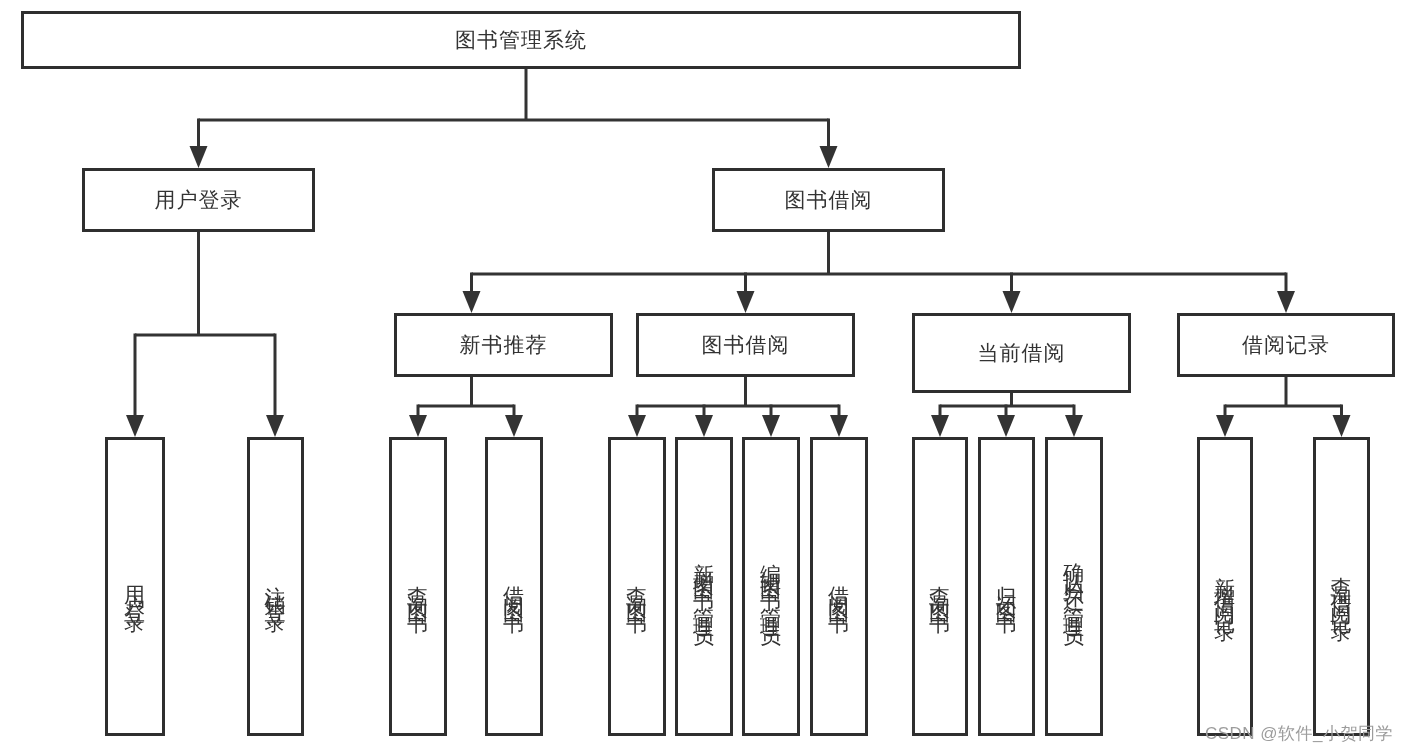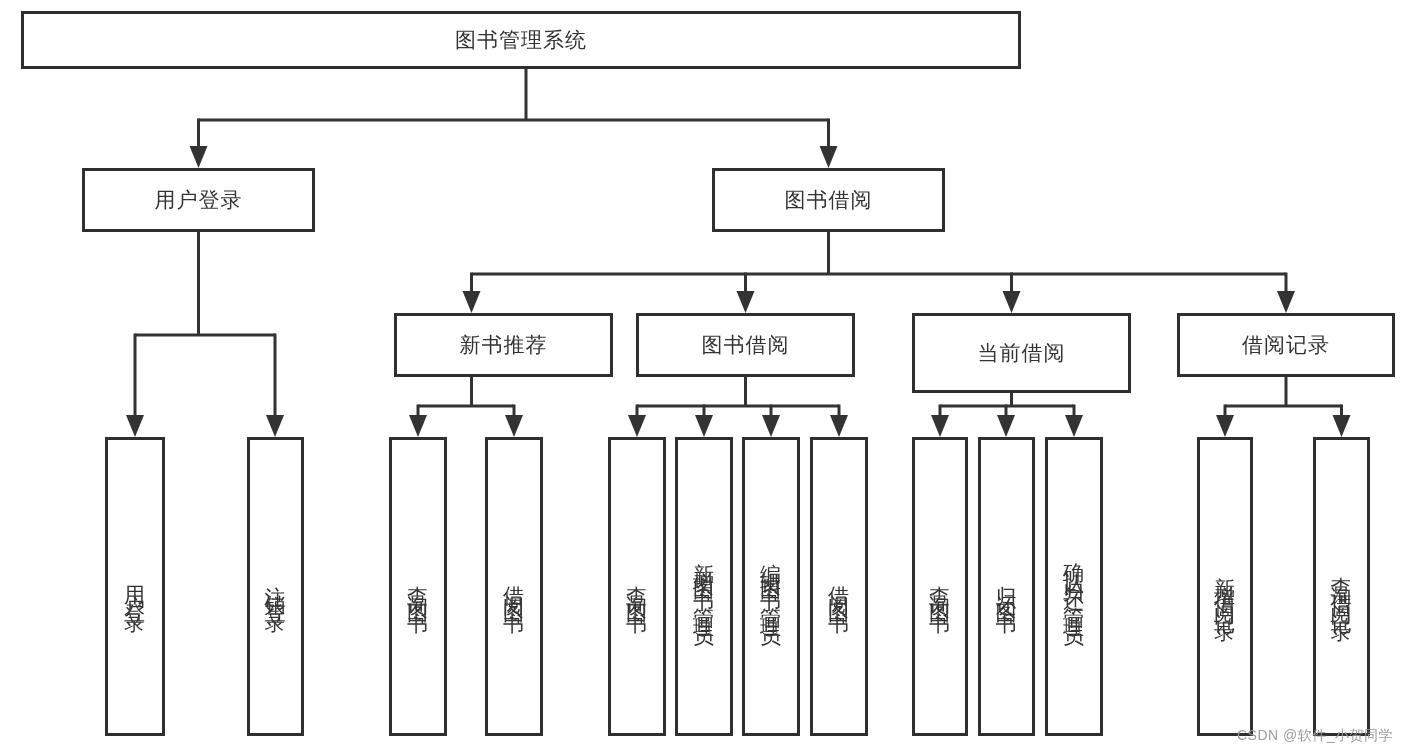--- a/index.html
+++ b/index.html
@@ -40,21 +40,21 @@
     writing-mode: vertical-rl;
     text-orientation: mixed;
     letter-spacing: 9px;
     line-height: 1;
     white-space: normal;
   }
   .watermark {
     position: absolute;
     right: 12px;
     bottom: 2px;
-    font-size: 14px;
+    font-size: 17px;
     letter-spacing: 0.5px;
     color: var(--watermark-color, #9c9c9c);
   }
 </style>
 </head>
 <body>
 
 <div class="canvas" style="--line-color: #333333; --border-color: #2f2f2f; --text-color: #333333; --watermark-color: #9c9c9c; --bg-color: #ffffff;">
 
   <svg class="connectors" viewBox="0 0 1405 747" xmlns="http://www.w3.org/2000/svg">

